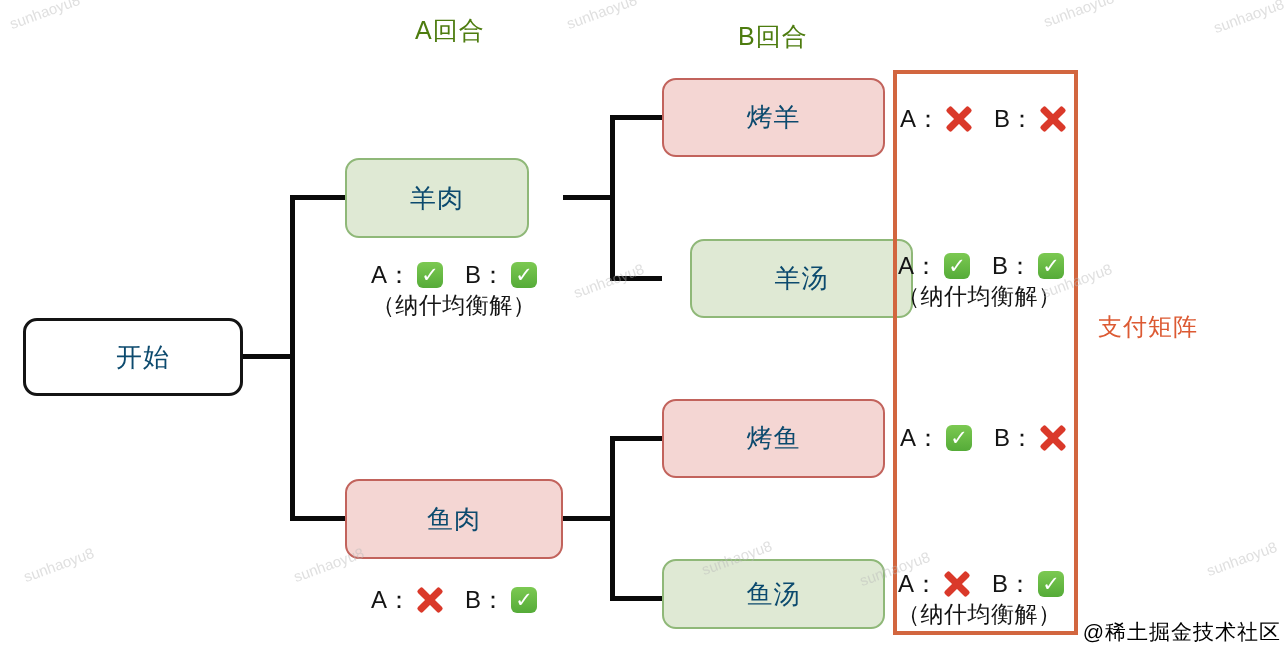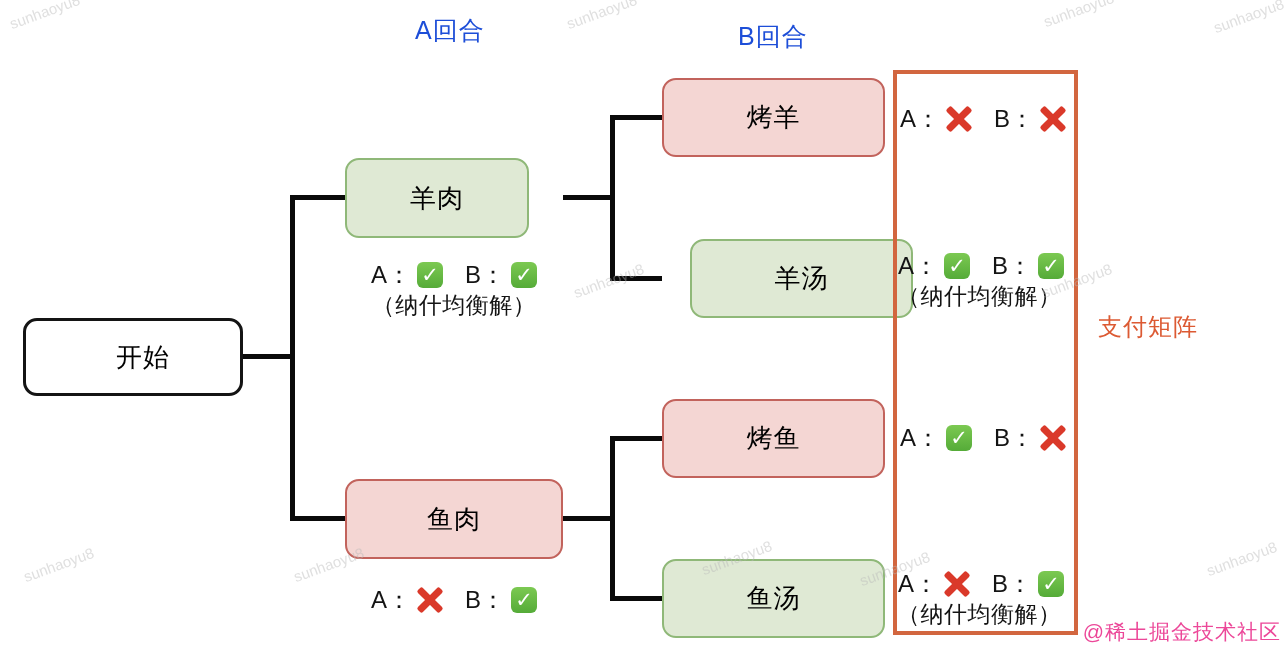--- a/index.html
+++ b/index.html
@@ -5,26 +5,26 @@
   html,body{margin:0;padding:0;}
   body{
     width:1285px;height:651px;position:relative;overflow:hidden;
     background:#ffffff;
     font-family:"Liberation Sans","DejaVu Sans",sans-serif;
     color:#1c1c1e;
   }
   .abs{position:absolute;}
 
   
-  .col-title{font-size:25px;color:#1d4ed8;letter-spacing:1px;}
+  .col-title{font-size:25px;color:#4d7c0f;letter-spacing:1px;}
 
   
   .node{
     position:absolute;display:flex;align-items:center;justify-content:center;
-    border-radius:14px;font-size:26px;letter-spacing:1px;color:#000000;
+    border-radius:14px;font-size:26px;letter-spacing:1px;color:#0c4a6e;
     box-sizing:border-box;
   }
   .node.start{background:#ffffff;border:3px solid #141414;}
   .node.green{background:#dfe9d4;border:2.5px solid #8fb878;}
   .node.pink{background:#f4d6d3;border:2.5px solid #c2635c;}
 
   
   .line{position:absolute;background:#0a0a0a;}
 
   
@@ -71,21 +71,21 @@
     position:absolute;left:1098px;top:311px;font-size:24px;color:#dc5a33;
     letter-spacing:1px;
   }
 
   
   .wm{
     position:absolute;font-size:15px;color:rgba(185,185,185,0.45);
     transform:rotate(-20deg);white-space:nowrap;user-select:none;
   }
   .credit{
-    position:absolute;right:4px;top:618px;font-size:21px;color:#ec4899;
+    position:absolute;right:4px;top:618px;font-size:21px;color:#000000;
     letter-spacing:1px;
   }
 </style>
 </head>
 <body>
 
 <div class="abs col-title" style="left:415px;top:14px;">A回合</div>
 <div class="abs col-title" style="left:738px;top:20px;">B回合</div>
 
 <div class="line" style="left:243px;top:354px;width:52px;height:5px;"></div>
@@ -112,21 +112,21 @@
 </div>
 <div class="node pink" style="left:662px;top:78px;width:223px;height:79px;">
   <span>烤羊</span>
 </div>
 <div class="node green" style="left:662px;top:239px;width:223px;height:79px;margin-left:28px;">
   <span>羊汤</span>
 </div>
 <div class="node pink" style="left:662px;top:399px;width:223px;height:79px;">
   <span>烤鱼</span>
 </div>
-<div class="node green" style="left:662px;top:559px;width:223px;height:79px;">
+<div class="node green" style="left:662px;top:559px;width:223px;height:70px;">
   <span>鱼汤</span>
 </div>
 
 <div class="payoff-line centered" style="left:345px;top:259px;width:218px;">
   <span class="lbl">A：</span>
   <span class="mark" data-kind="check-icon"></span>
   <span class="gap"></span>
   <span class="lbl">B：</span>
   <span class="mark" data-kind="check-icon"></span>
 </div>

